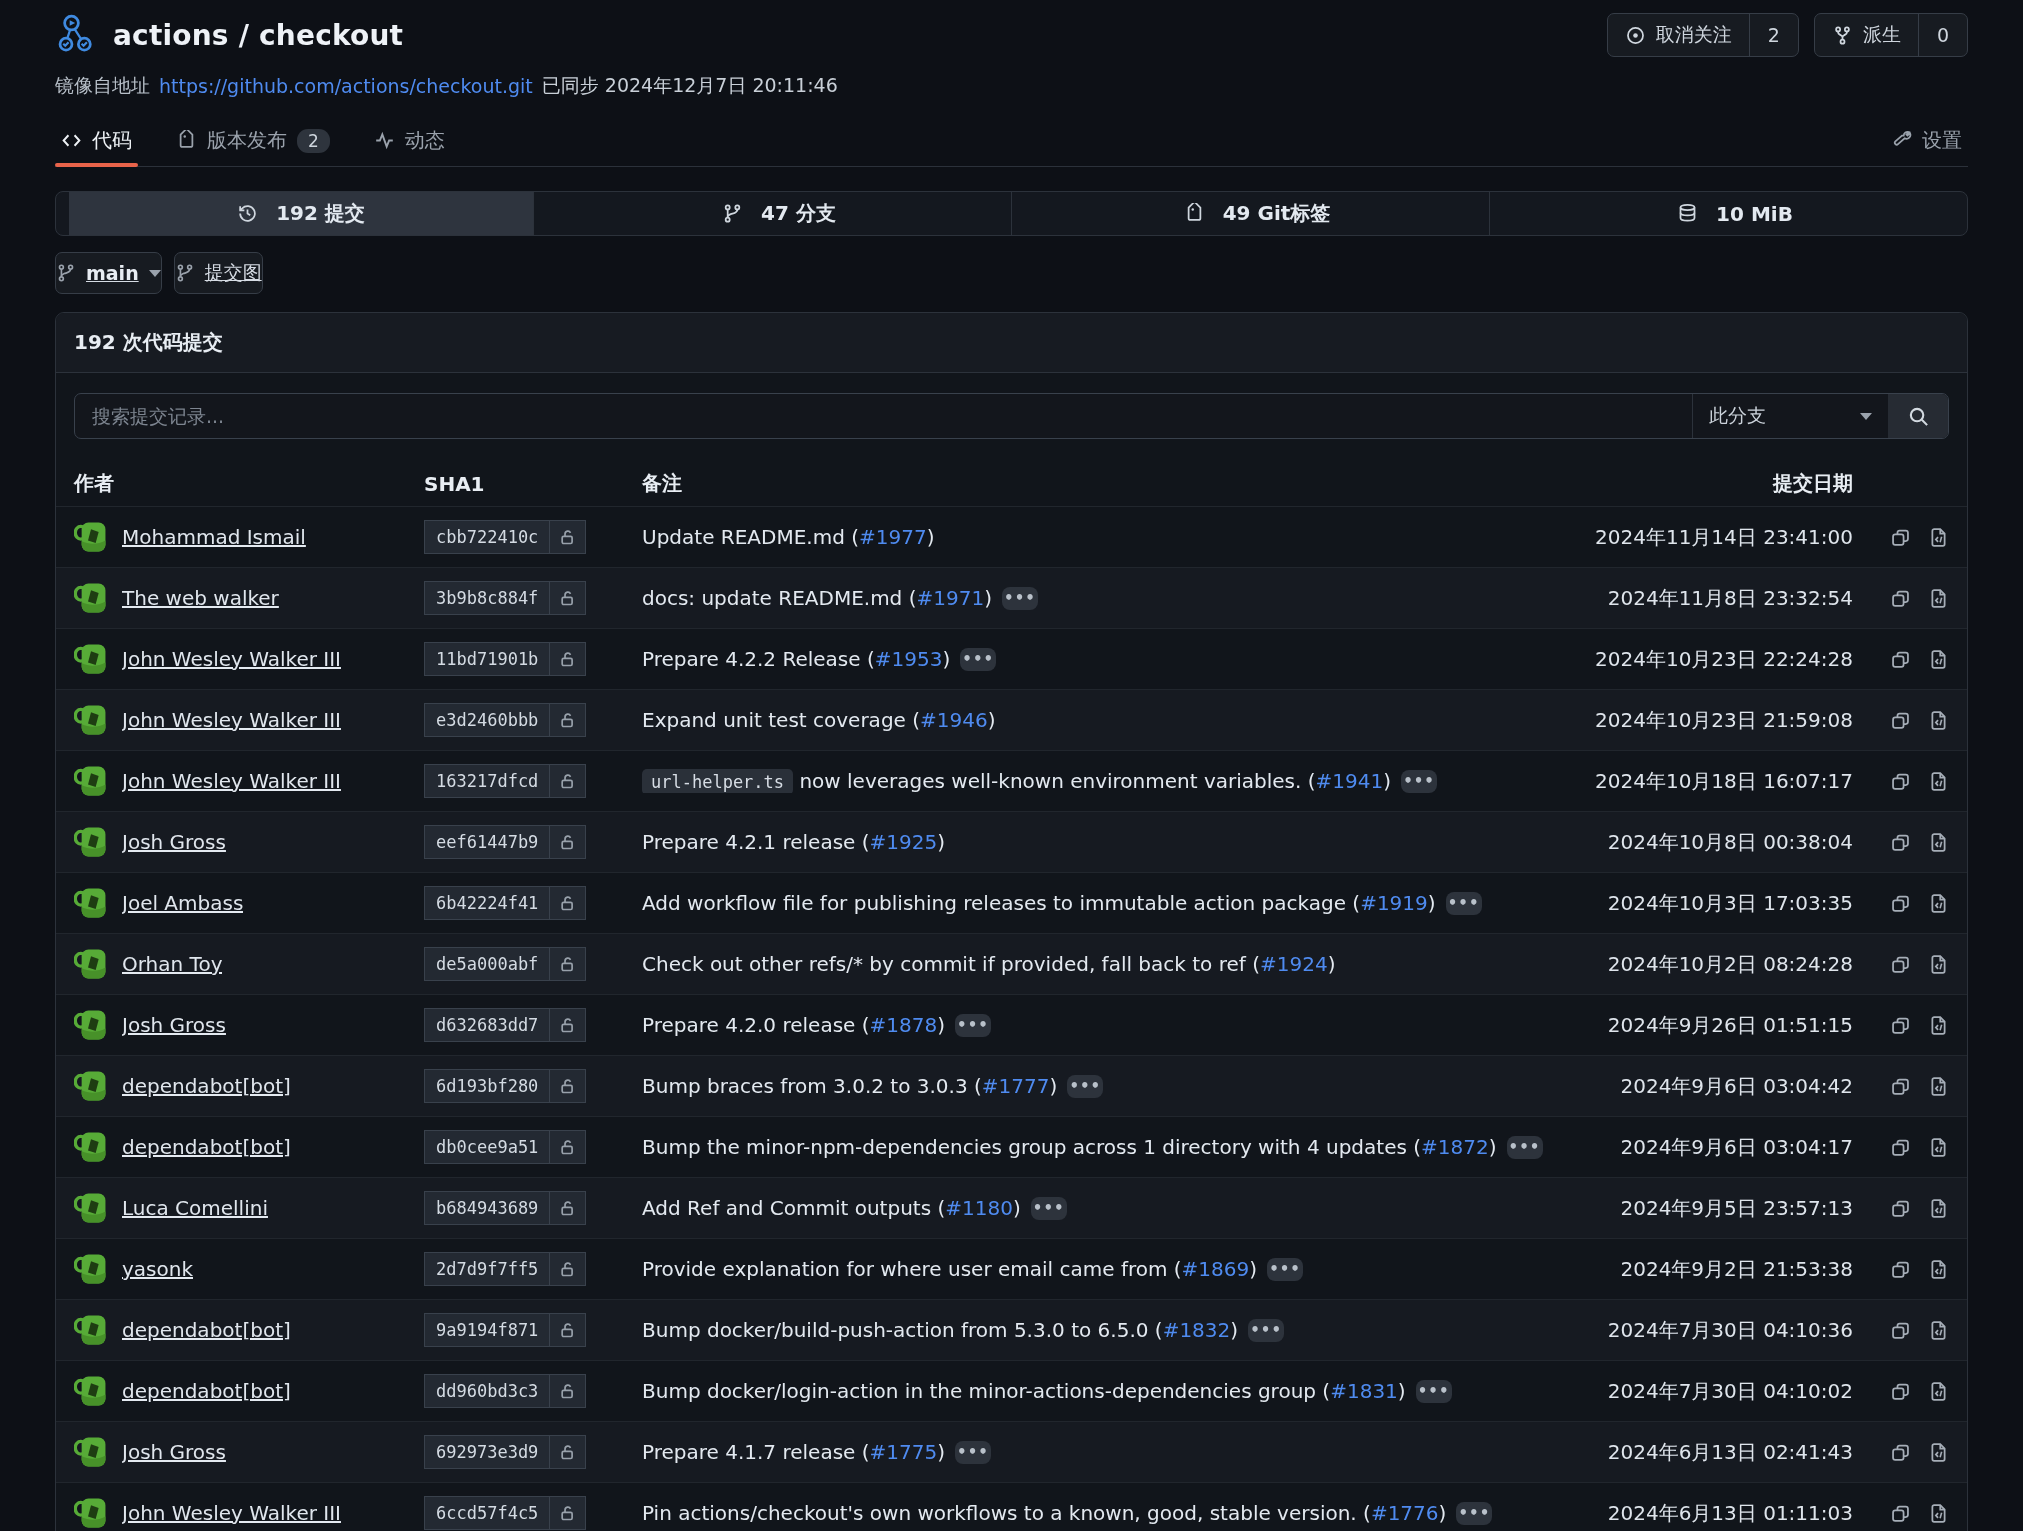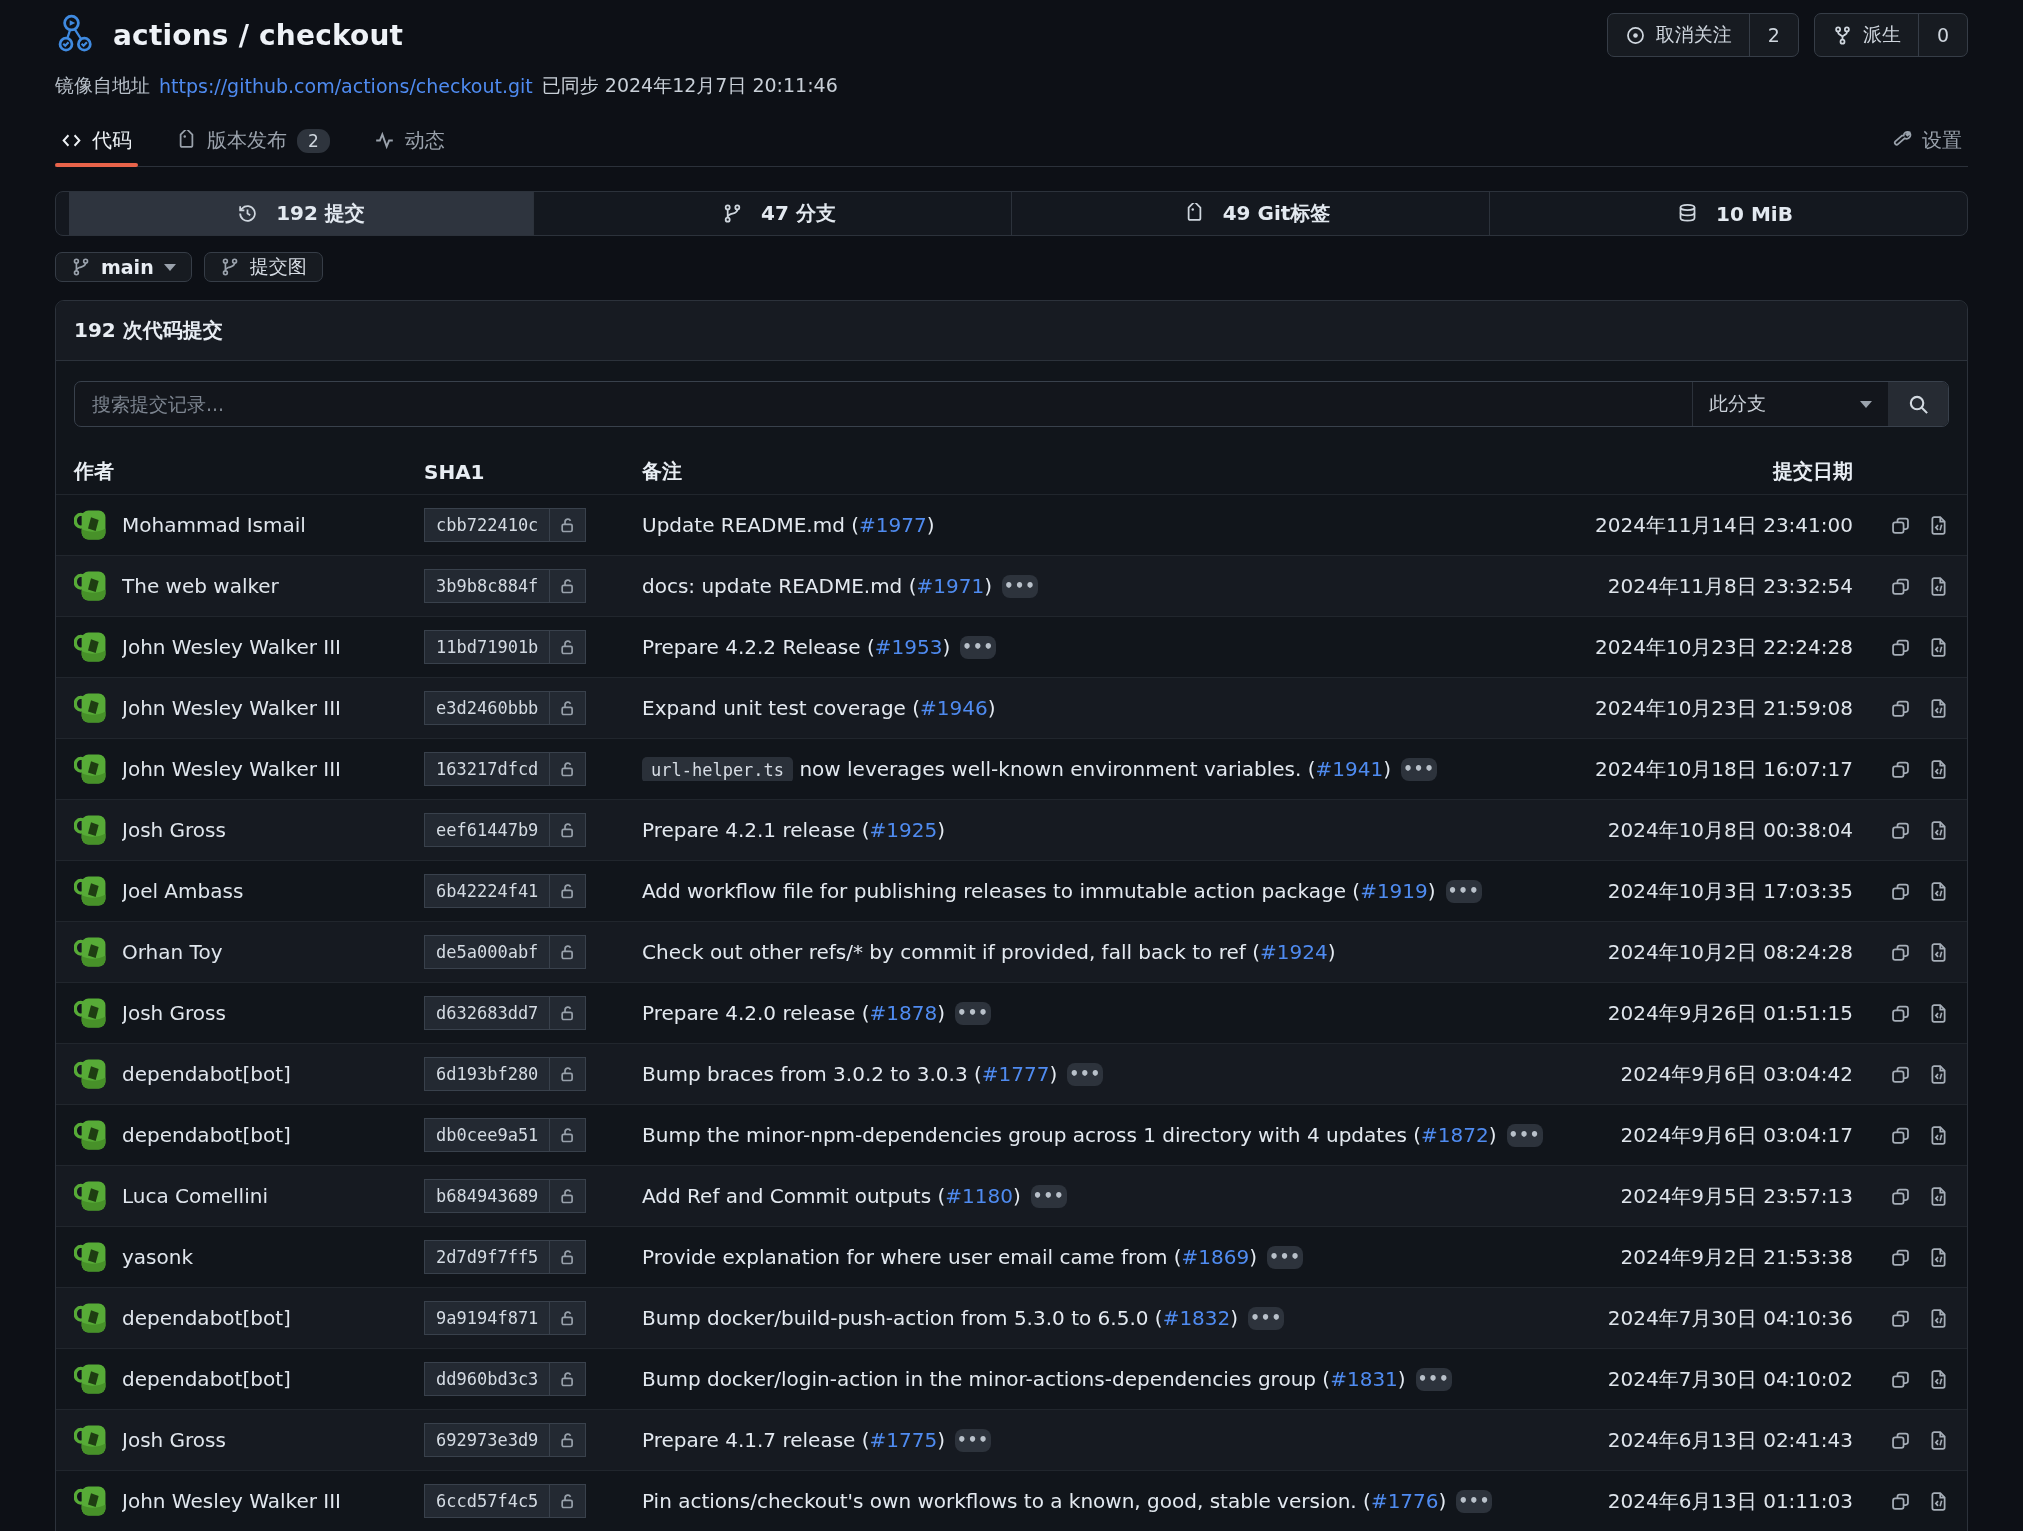--- a/index.html
+++ b/index.html
@@ -57,41 +57,41 @@
 
   
   .stats{margin-top:24px;height:45px;display:flex;border:1px solid var(--panel-border);border-radius:8px;overflow:hidden;background:#14181f;}
   .stat{flex:1;display:flex;align-items:center;justify-content:center;gap:18px;font-size:20px;font-weight:600;color:#e3e9f0;border-right:1px solid var(--panel-border);cursor:pointer;margin-left:13px;}
   .stat:last-child{border-right:none;}
   .stat.active{background:#2e343e;}
   .stat svg{color:#cfd6de;}
 
   
   .toolbar{margin-top:16px;display:flex;gap:12px;}
-  .tbtn{display:flex;align-items:center;gap:10px;height:30px;padding:0 15px;background:var(--btn-bg);border:1px solid var(--btn-border);border-radius:7px;font-size:19px;color:#d6dce4;cursor:pointer;}
+  .tbtn{display:flex;align-items:center;gap:10px;height:42px;padding:0 0;background:var(--btn-bg);border:1px solid var(--btn-border);border-radius:7px;font-size:19px;color:#d6dce4;cursor:pointer;text-decoration:underline;}
   .tbtn b{font-weight:700;color:#e8edf3;}
   .caret{width:0;height:0;border-left:6px solid transparent;border-right:6px solid transparent;border-top:7px solid #9aa2ac;}
 
   
   .panel{margin-top:18px;border:1px solid var(--panel-border);border-radius:9px;background:var(--panel-bg);overflow:hidden;height:1300px;}
   .panel-head{background:var(--panel-header-bg);border-bottom:1px solid var(--panel-border);padding:16px 18px;font-size:20px;font-weight:600;color:#e8edf3;}
   .search-zone{padding:20px 18px 22px;}
   .search-group{display:flex;height:46px;border:1px solid var(--chip-border);border-radius:7px;background:var(--input-bg);overflow:hidden;}
   .search-group input{flex:1;background:transparent;border:none;outline:none;color:var(--text);font-size:19px;padding:0 17px;font-family:"DejaVu Sans",sans-serif;}
   .search-group input::placeholder{color:#7d8590;}
   .branch-filter{width:196px;display:flex;align-items:center;justify-content:space-between;padding:0 16px;border-left:1px solid var(--panel-border);color:#ccd3db;font-size:19px;cursor:pointer;}
   .search-btn{width:60px;display:flex;align-items:center;justify-content:center;background:#262b33;cursor:pointer;color:#d2d9e0;}
 
   
   .thead,.trow{display:grid;grid-template-columns:350px 218px 1fr 300px 96px;align-items:center;padding:0 18px;}
   .thead{height:45px;font-size:20px;font-weight:600;color:#e8edf3;}
   .th-date{text-align:right;}
   .trow{height:61px;border-top:1px solid var(--row-sep);}
   .trow:nth-child(even){background:var(--row-alt);}
-  .c-author{display:flex;align-items:center;gap:14px;min-width:0;}
+  .c-author{display:flex;align-items:center;gap:14px;min-width:0;text-decoration:underline;}
   .avatar{width:34px;height:34px;border-radius:5px;overflow:hidden;flex:none;cursor:pointer;}
   .author-name{font-size:20px;color:#e0e6ed;white-space:nowrap;overflow:hidden;}
   .sha-badge{display:inline-flex;align-items:stretch;border:1px solid var(--chip-border);border-radius:0;background:var(--chip-bg);overflow:hidden;cursor:pointer;}
   .sha-text{padding:6px 11px;font-family:"DejaVu Sans Mono",monospace;font-size:17px;color:#d4dbe3;}
   .sha-lock{display:flex;align-items:center;padding:0 9px;border-left:1px solid var(--chip-border);color:#98a1ab;}
   .c-msg{display:flex;align-items:center;gap:10px;min-width:0;font-size:20px;color:#e3e9f0;white-space:nowrap;overflow:hidden;}
   .msg-text{white-space:nowrap;overflow:hidden;text-overflow:ellipsis;}
   .msg-code{background:#2a3039;border-radius:5px;padding:3px 9px;font-family:"DejaVu Sans Mono",monospace;font-size:17px;color:#d7dde5;}
   .issue-link{color:var(--link);text-decoration:none;cursor:pointer;}
   .more-btn{flex:none;display:inline-flex;align-items:center;justify-content:center;width:36px;height:23px;background:#2d333c;border-radius:8px;color:#b9c1ca;font-size:15px;font-weight:700;letter-spacing:1px;cursor:pointer;line-height:1;}

